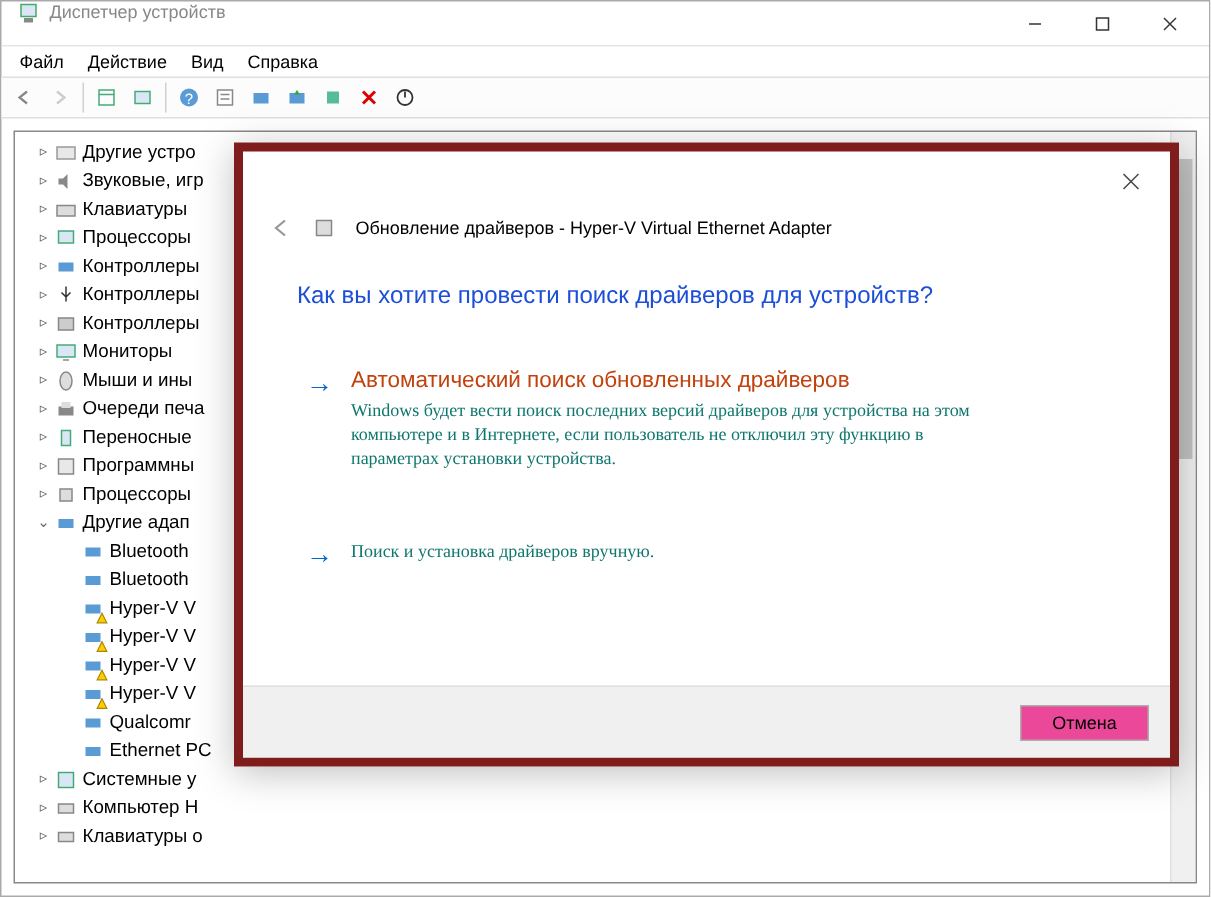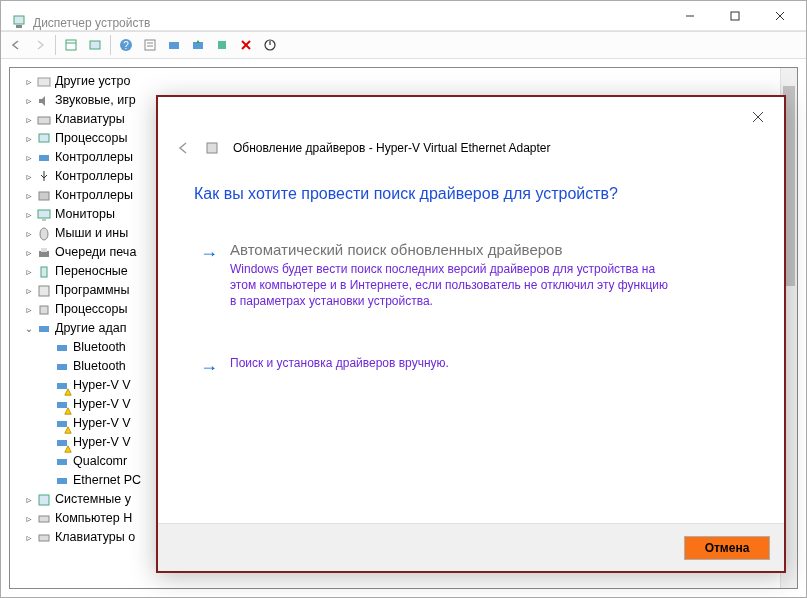--- a/index.html
+++ b/index.html
@@ -1,18 +1,18 @@
 <!DOCTYPE html>
 <html><head>
 <meta charset="utf-8">
 <style>
   * { box-sizing: border-box; margin: 0; padding: 0; font-family: "Segoe UI", Tahoma, sans-serif; }
   body { background: #fff; width: 807px; height: 598px; overflow: hidden; position: relative; }
   .window { width: 807px; height: 598px; border: 1px solid #aaa; background: #fff; display: flex; flex-direction: column; }
-  .titlebar { height: 30px; display: flex; align-items: flex-end; padding: 0 4px; border-bottom: 1px solid #e5e5e5; }
+  .titlebar { height: 30px; display: flex; align-items: flex-start; padding: 0 4px; border-bottom: 1px solid #e5e5e5; }
   .titlebar .title-icon { width: 16px; height: 16px; margin: 0 6px; }
   .titlebar .title-text { font-size: 12px; color: #888; flex: 1; }
   .win-controls { display: flex; }
   .win-controls .wc { width: 45px; height: 29px; display: flex; align-items: center; justify-content: center; color: #555; font-size: 10px; }
   .menubar { height: 20px; display: flex; align-items: center; padding: 0 4px; gap: 0; font-size: 12px; }
   .menubar .mi { padding: 2px 8px; }
   .toolbar { height: 28px; border-top: 1px solid #e0e0e0; border-bottom: 1px solid #e0e0e0; display: flex; align-items: center; padding: 0 4px; gap: 2px; background: #fcfcfc; }
   .toolbar .tb { width: 22px; height: 22px; display: flex; align-items: center; justify-content: center; border: 1px solid transparent; }
   .toolbar .sep { width: 1px; height: 20px; background: #d0d0d0; margin: 0 2px; }
   .content { flex: 1; padding: 8px; position: relative; }
@@ -20,34 +20,34 @@
   .tree { font-size: 12.5px; padding: 4px 0 4px 12px; line-height: 19px; }
   .node { display: flex; align-items: center; white-space: nowrap; }
   .tw { width: 14px; display: inline-flex; justify-content: center; color: #666; font-size: 10px; cursor: default; }
   .ico { width: 16px; height: 16px; display: inline-flex; align-items: center; justify-content: center; margin-right: 3px; }
   .children { padding-left: 18px; }
   .scrollbar { position: absolute; right: 0; top: 0; bottom: 0; width: 17px; background: #f0f0f0; border-left: 1px solid #e0e0e0; }
   .scroll-thumb { position: absolute; left: 2px; right: 2px; top: 18px; height: 200px; background: #c2c2c2; }
   .warn-overlay { position: absolute; width: 8px; height: 8px; right: -2px; bottom: -2px; }
 
   
-  .dialog { position: absolute; left: 156px; top: 95px; width: 630px; height: 478px; background: #fff; border: 2px solid #7f1d1d; box-shadow: 0 4px 24px rgba(0,0,0,.25); display: flex; flex-direction: column; }
+  .dialog { position: absolute; left: 156px; top: 95px; width: 630px; height: 416px; background: #fff; border: 6px solid #7f1d1d; box-shadow: 0 4px 24px rgba(0,0,0,.25); display: flex; flex-direction: column; }
   .dlg-titlebar { height: 40px; display: flex; align-items: center; justify-content: flex-end; padding-right: 6px; }
   .dlg-close { width: 40px; height: 30px; display: flex; align-items: center; justify-content: center; color: #555; font-size: 14px; }
   .dlg-head { display: flex; align-items: center; padding: 0 22px 8px 14px; gap: 10px; }
   .back-arrow { width: 22px; height: 22px; display: flex; align-items: center; justify-content: center; color: #888; font-size: 16px; }
   .dlg-head .dlg-title { font-size: 12px; }
   .dlg-body { padding: 18px 36px 0 36px; flex: 1; }
   .dlg-question { color: #1d4ed8; font-size: 16px; margin-bottom: 28px; }
   .option { display: flex; gap: 12px; padding: 10px 6px; margin-bottom: 26px; cursor: pointer; }
   .option .arrow { color: #0066cc; font-size: 18px; line-height: 20px; }
-  .option .ot { color: #737373; font-size: 15px; margin-bottom: 3px; }
-  .option .od { color: #6d28d9; font-size: 12px; line-height: 16px; max-width: 440px; }
+  .option .ot { color: #c2410c; font-size: 15px; margin-bottom: 3px; }
+  .option .od { color: #0f766e; font-size: 12px; line-height: 16px; max-width: 440px; font-family: Liberation Serif, serif; }
   .dlg-footer { height: 48px; border-top: 1px solid #dfdfdf; background: #f0f0f0; display: flex; align-items: center; justify-content: flex-end; padding-right: 14px; }
-  .btn { min-width: 86px; height: 24px; border: 1px solid #adadad; background: #f97316; font-size: 12px; display: flex; align-items: center; justify-content: center; padding: 0 12px; font-weight: bold; }
+  .btn { min-width: 86px; height: 24px; border: 1px solid #adadad; background: #ec4899; font-size: 12px; display: flex; align-items: center; justify-content: center; padding: 0 12px; }
 </style>
 </head>
 <body>
 
 <div class="window">
   <div class="titlebar">
     <span class="title-icon">
       <svg viewBox="0 0 16 16">
           <rect x="3" y="2" width="10" height="8" fill="#d9e7f5" stroke="#4a6"></rect>
           <rect x="5" y="11" width="6" height="3" fill="#888"></rect>
@@ -67,20 +67,26 @@
         </div>
       <div class="wc">
           <svg width="10" height="10">
             <line x1="1" y1="1" x2="9" y2="9" stroke="#333"></line>
             <line x1="9" y1="1" x2="1" y2="9" stroke="#333"></line>
           </svg>
         </div>
     </div>
   </div>
 
+  <div class="menubar">
+    <span class="mi">Файл</span>
+    <span class="mi">Действие</span>
+    <span class="mi">Вид</span>
+    <span class="mi">Справка</span>
+  </div>
 
   <div class="toolbar">
     <div class="tb">
         <svg width="14" height="14">
           <path d="M9 3 L4 7 L9 11" fill="none" stroke="#888" stroke-width="1.5"></path>
         </svg>
       </div>
     <div class="tb">
         <svg width="14" height="14">
           <path d="M5 3 L10 7 L5 11" fill="none" stroke="#ccc" stroke-width="1.5"></path>

